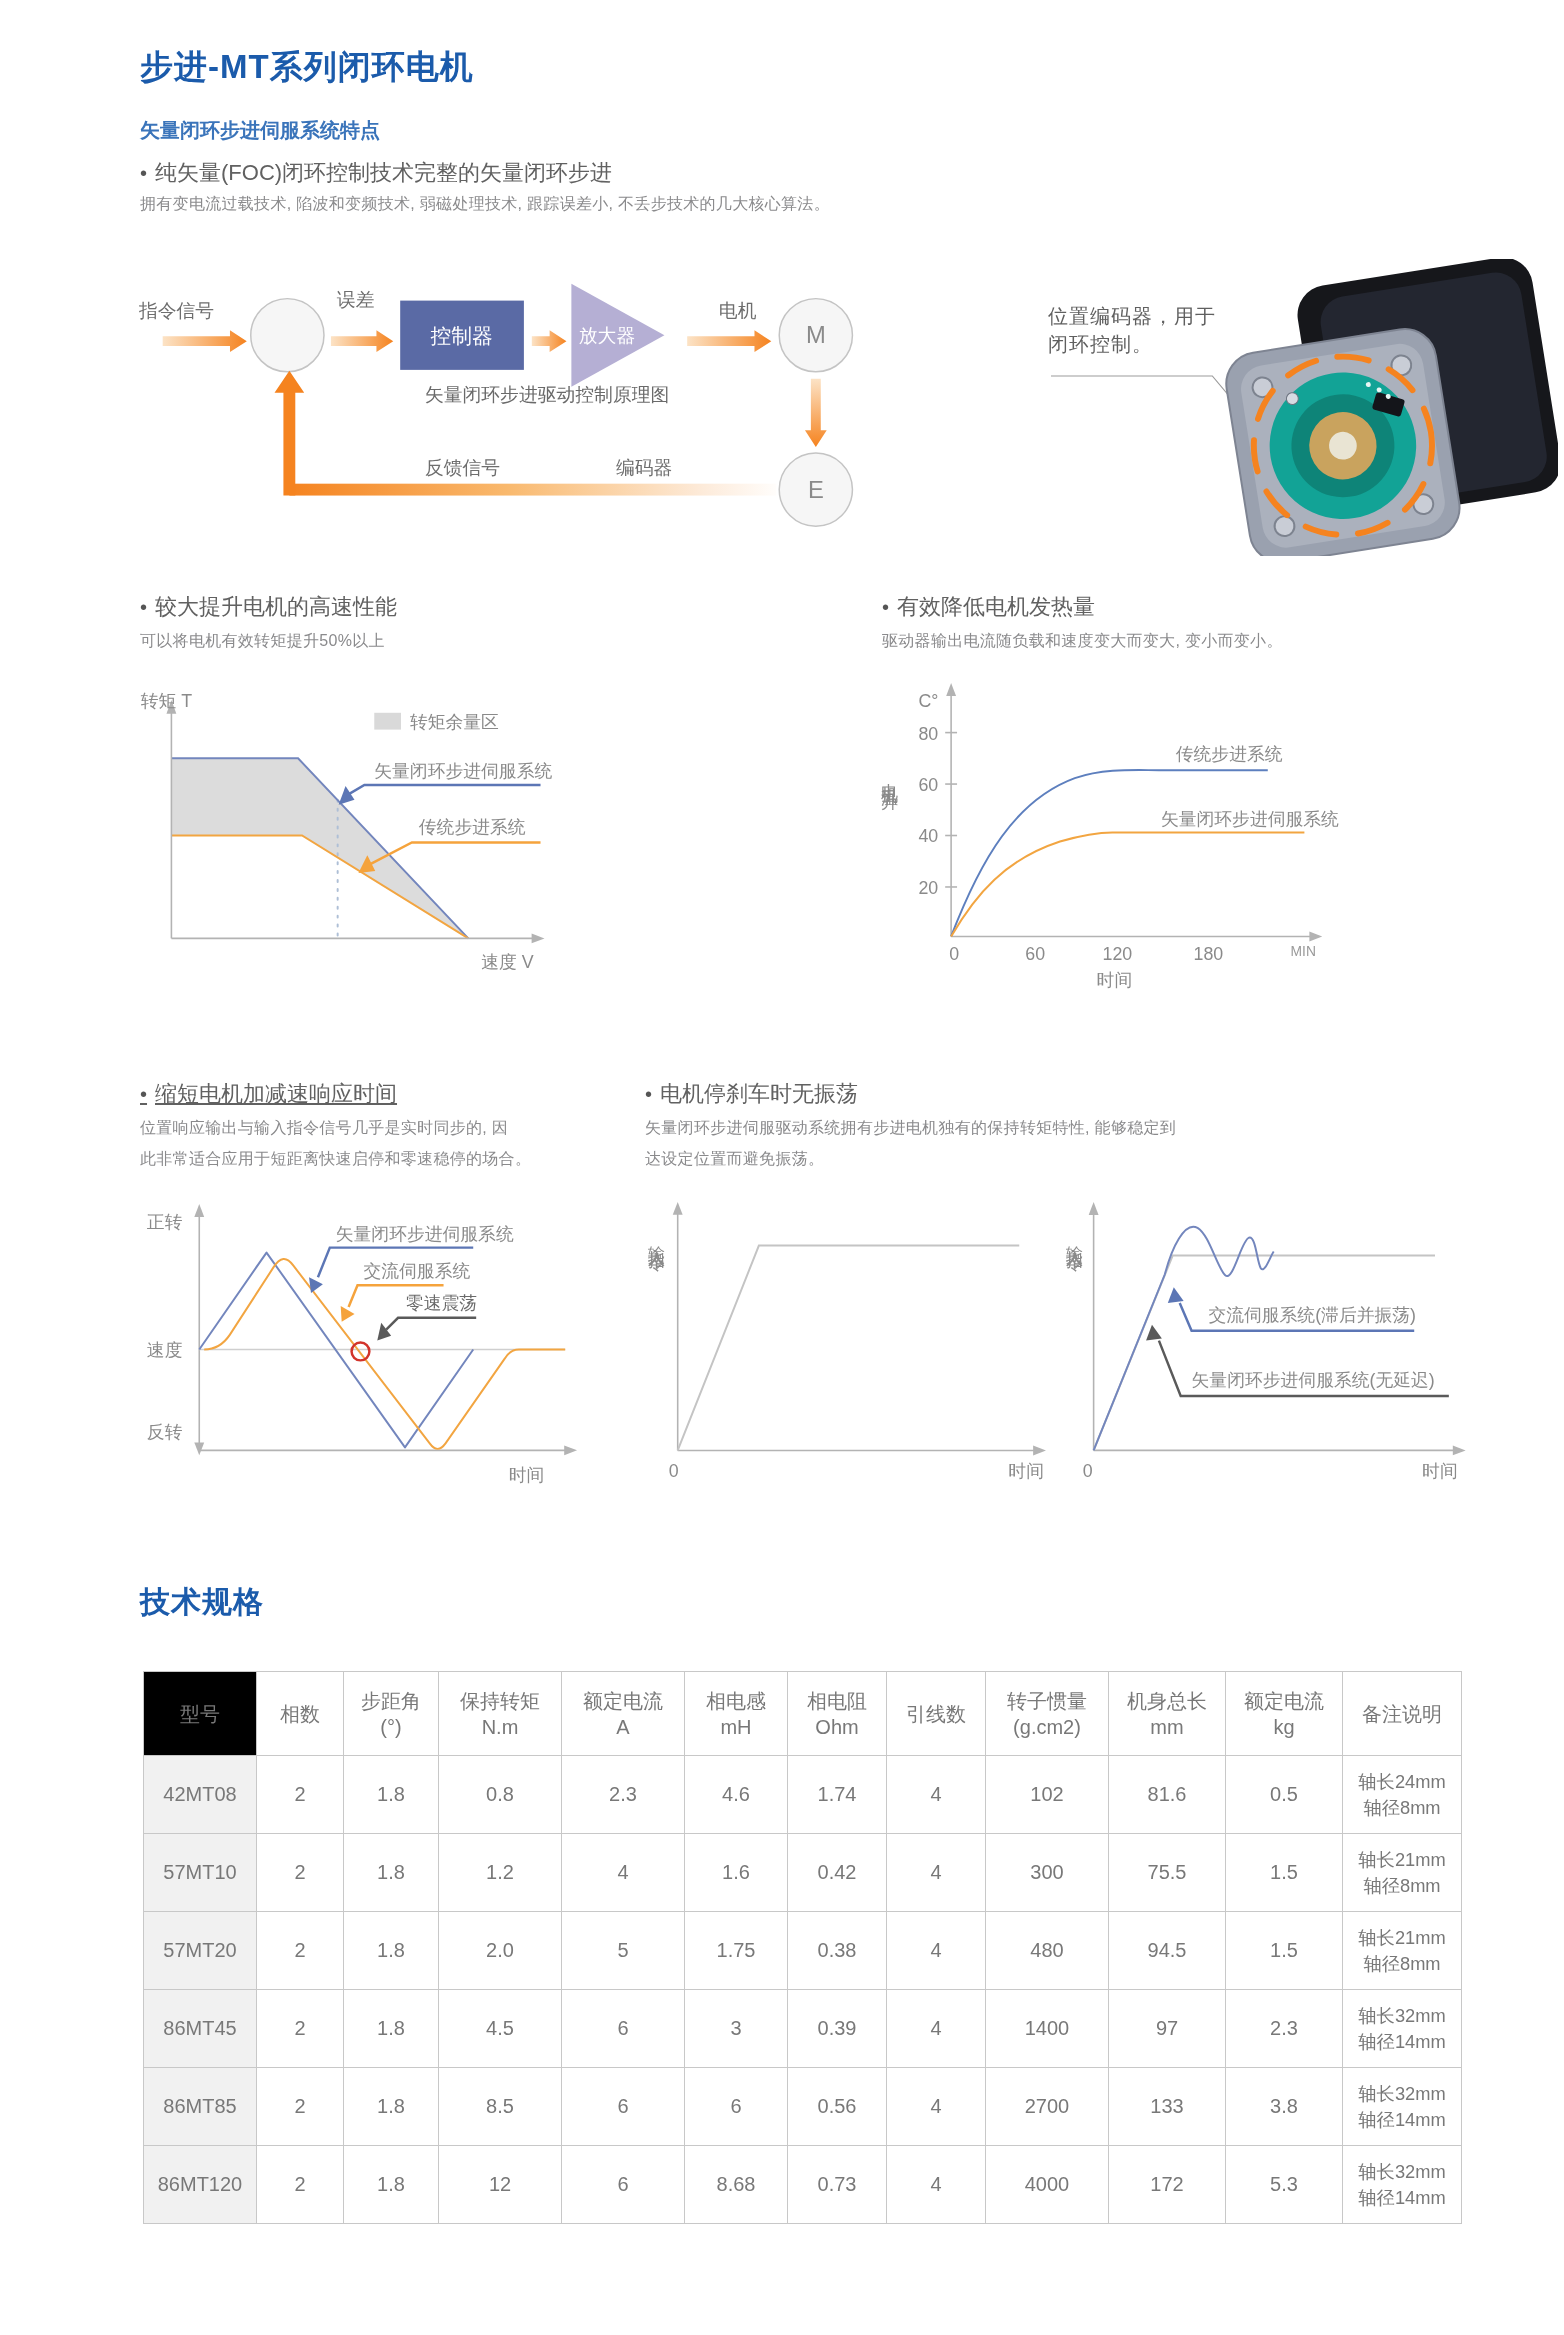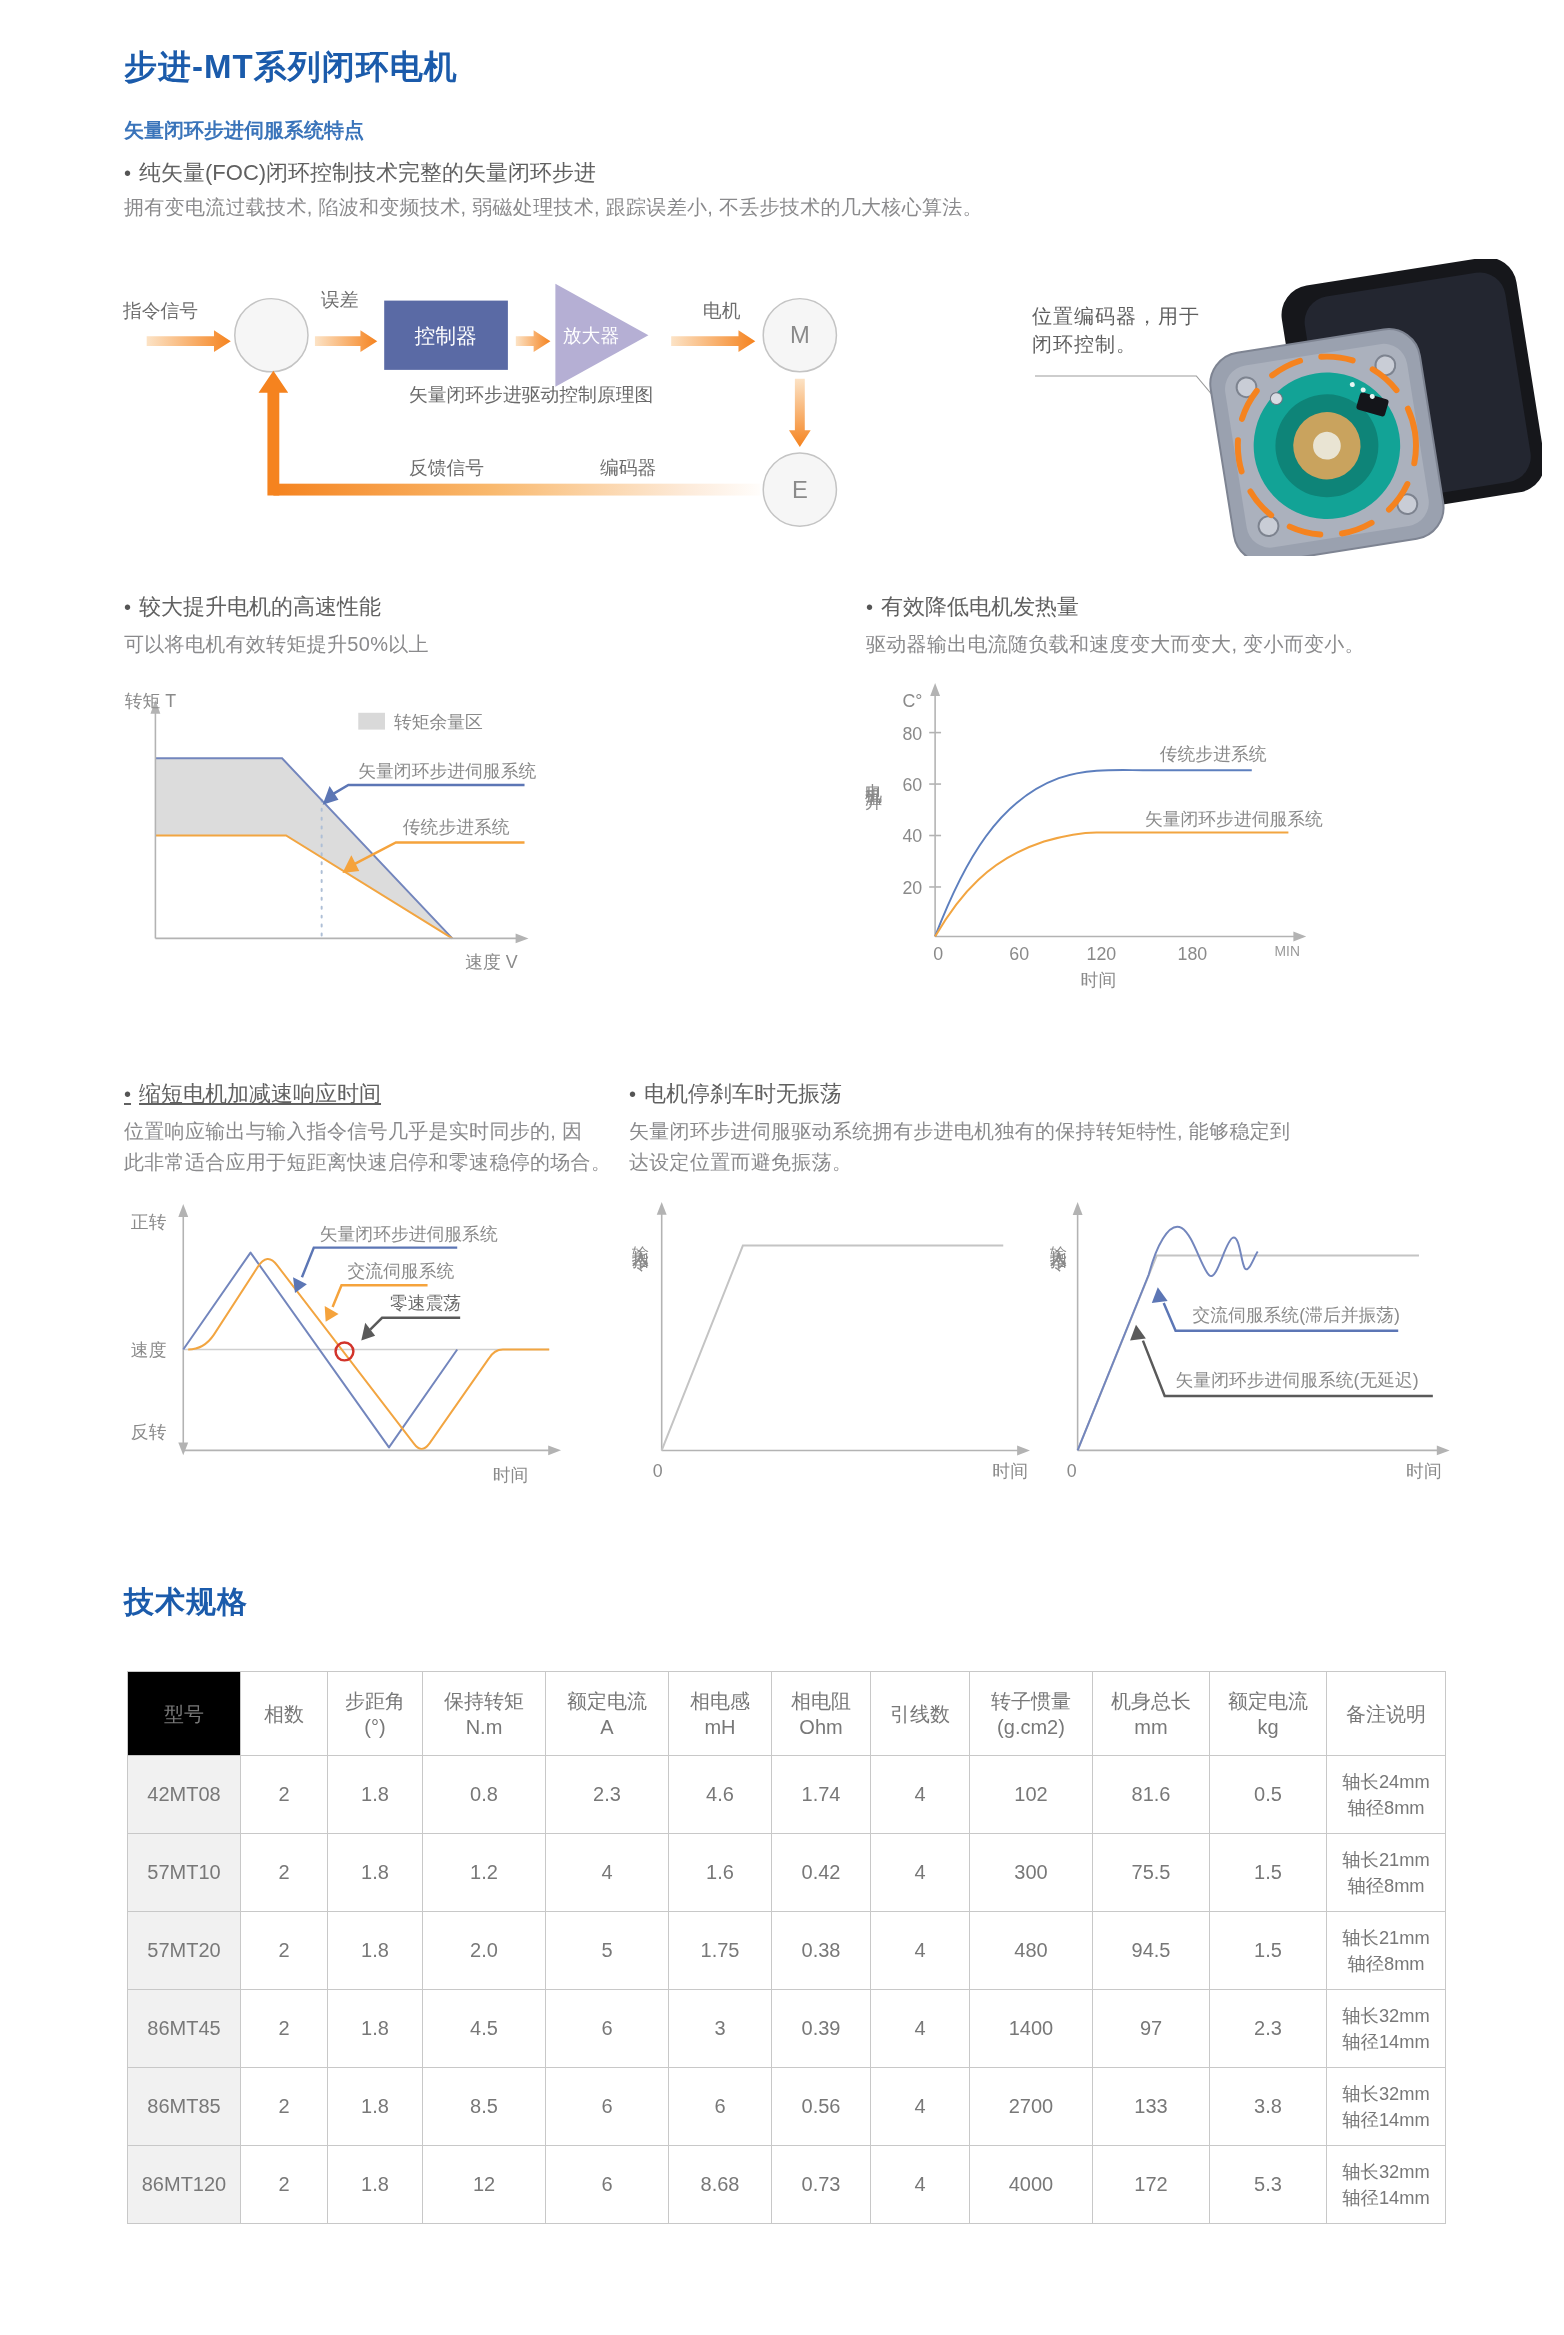--- a/index.html
+++ b/index.html
@@ -1,24 +1,24 @@
 <!DOCTYPE html>
 <html><head>
 <meta charset="utf-8">
 <style>
   html,body{margin:0;padding:0;background:#ffffff;}
   #page{position:relative;width:1542px;height:2335px;background:#fff;overflow:hidden;
-        font-family:"Liberation Sans","DejaVu Sans",sans-serif;color:#707070;}
+        font-family:"Liberation Sans","DejaVu Sans",sans-serif;color:#707070;margin-left:16px;}
   .abs{position:absolute;}
   .h1{font-size:33px;font-weight:bold;color:#1B5BAB;letter-spacing:1px;}
   .h2{font-size:20px;font-weight:bold;color:#3A74BA;}
   .h3{font-size:30px;font-weight:bold;color:#1B5BAB;letter-spacing:1px;}
   .bullet-line{font-size:22px;color:#616161;}
   .bullet-line .dot{margin-right:8px;font-size:20px;color:#555;}
-  .desc{font-size:20px;color:#8A8A8C;letter-spacing:0.3px;}
+  .desc{font-size:16px;color:#8A8A8C;letter-spacing:0.3px;}
   .callout{font-size:20px;color:#5F5F5F;letter-spacing:1px;}
   .vlabel{writing-mode:vertical-rl;text-orientation:upright;font-size:17px;color:#8A8A8A;letter-spacing:3px;line-height:1;}
   svg text{font-family:"Liberation Sans","DejaVu Sans",sans-serif;}
   .ax{stroke:#B3B3B3;stroke-width:1.6;fill:none;}
   .axhead{fill:#B3B3B3;}
   .ctext{fill:#8A8A8A;font-size:18px;}
   .ctext-s{fill:#9A9A9A;font-size:14px;}
   
   #specs-table{border-collapse:collapse;table-layout:fixed;width:1317px;background:#fff;}
   #specs-table th,#specs-table td{border:1px solid #C8C8C8;text-align:center;vertical-align:middle;

